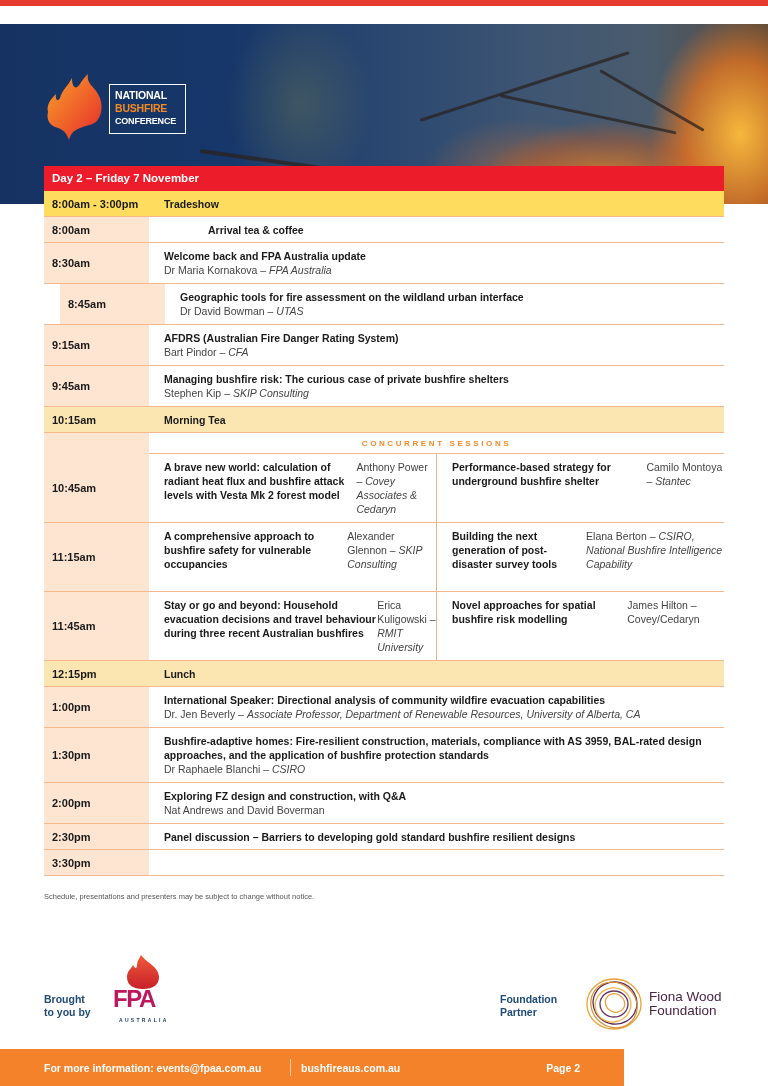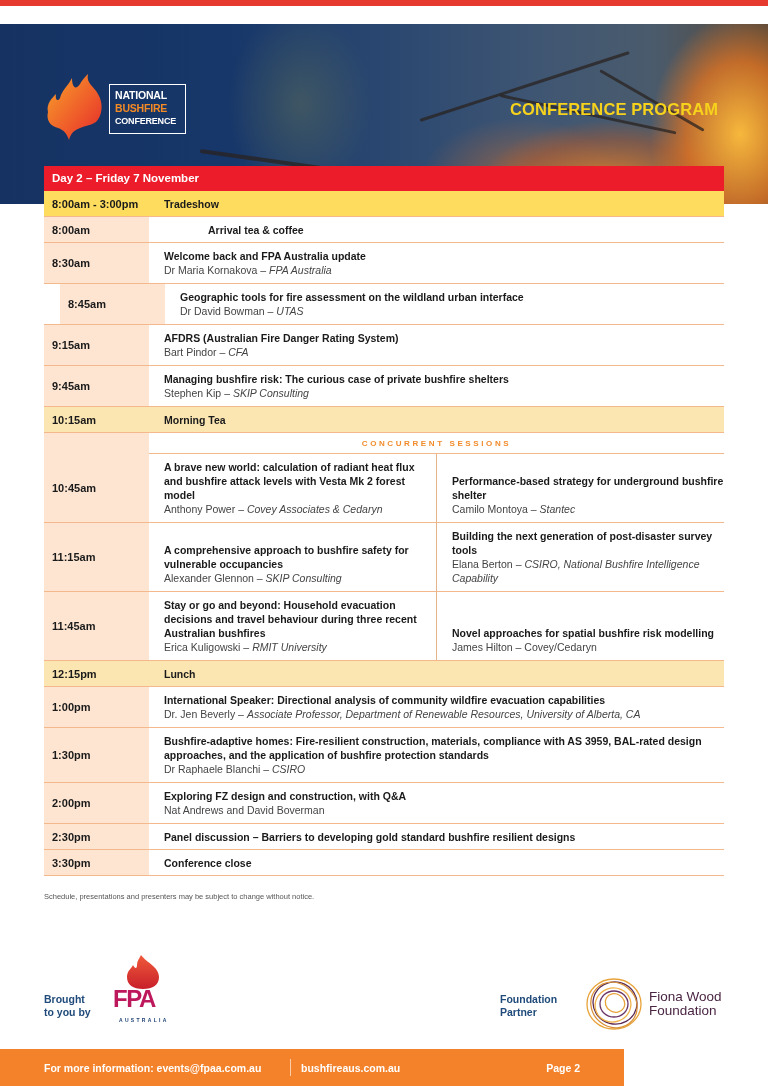--- a/index.html
+++ b/index.html
@@ -37,21 +37,21 @@
   .row.hl .time, .row.hl .content { background: #fbe6b2; }
   .row.hl-strong .time, .row.hl-strong .content { background: #fedc5e; }
   .title { font-weight: 700; color: #1a1a1a; font-size: 10.5px; line-height: 14px; }
   .speaker { color: #444; font-size: 10.5px; line-height: 14px; }
   .speaker i { font-style: italic; }
 
   .row.concurrent { border-bottom: 1px solid #f3b88c; }
   .conc-wrap { flex: 1; display: flex; flex-direction: column; }
   .conc-head { height: 21px; border-bottom: 1px solid #f3b88c; text-align: center; color: #f18c2c; font-weight: 700; font-size: 8px; letter-spacing: 2.6px; padding-top: 6px; }
   .conc-sessions { display: flex; flex: 1; }
-  .conc-cell { flex: 1; padding: 6px 0 6px 15px; display: flex; flex-direction: column; justify-content: flex-end; }
+  .conc-cell { flex: 1; padding: 6px 0 6px 15px; display: flex; flex-direction: row; justify-content: flex-start; }
   .conc-cell + .conc-cell { border-left: 1px solid #e6b48a; }
 
   .disclaimer { position: absolute; left: 44px; top: 892px; font-size: 7.5px; color: #555; }
 
   .brought { position: absolute; left: 44px; top: 993px; color: #1f4a7a; font-weight: 700; font-size: 10.5px; line-height: 13px; }
   .fpa-logo { position: absolute; left: 113px; top: 955px; width: 60px; height: 72px; }
   .fpa-logo .fpa-text { position: absolute; left: 0; top: 30px; font-weight: 900; font-size: 24px; color: #be185d; letter-spacing: -1.5px; font-family: "Liberation Sans", sans-serif; }
   .fpa-logo .fpa-sub { position: absolute; left: 6px; top: 62px; font-weight: 700; font-size: 5px; color: #1c3f73; letter-spacing: 2.3px; }
 
   .partner { position: absolute; left: 500px; top: 993px; color: #1f4a7a; font-weight: 700; font-size: 10.5px; line-height: 13px; }
@@ -86,21 +86,20 @@
       </defs>
       <path d="M6 38 C4 30 10 24 14 20 C13 26 16 28 18 24 C20 16 26 12 30 4 C30 14 34 16 38 10 C40 6 44 2 46 0 C44 10 52 12 56 20 C62 30 60 42 54 48 C48 52 40 52 34 56 C30 58 28 62 27 66 C25 60 22 56 16 54 C8 52 4 46 6 38 Z" fill="url(#fg)"></path>
     </svg>
     <div class="wordmark">
       <span class="wm1">NATIONAL</span>
       <span class="wm2">BUSHFIRE</span>
       <span class="wm3">CONFERENCE</span>
     </div>
   </div>
 
-  <div class="hero-title">CONFERENCE PROGRAM</div>
 </div>
 
 <div class="day-bar">Day 2 – Friday 7 November</div>
 
 <div class="schedule">
   <div id="morning-rows">
       <div class="row hl-strong" style="height: 26px;">
         <div class="time">8:00am - 3:00pm</div>
         <div class="content">
           <div class="title">Tradeshow</div>
@@ -225,23 +224,20 @@
         </div>
       </div>
       <div class="row" style="height: 26px;">
         <div class="time">2:30pm</div>
         <div class="content">
           <div class="title">Panel discussion – Barriers to developing gold standard bushfire resilient designs</div>
         </div>
       </div>
       <div class="row" style="height: 26px;">
         <div class="time">3:30pm</div>
-        <div class="content">
-          <div class="title">Conference close</div>
-        </div>
       </div>
     </div>
 </div>
 
 <div class="disclaimer">Schedule, presentations and presenters may be subject to change without notice.</div>
 
 <div class="brought">
   <div>Brought</div>
   <div>to you by</div>
 </div>

